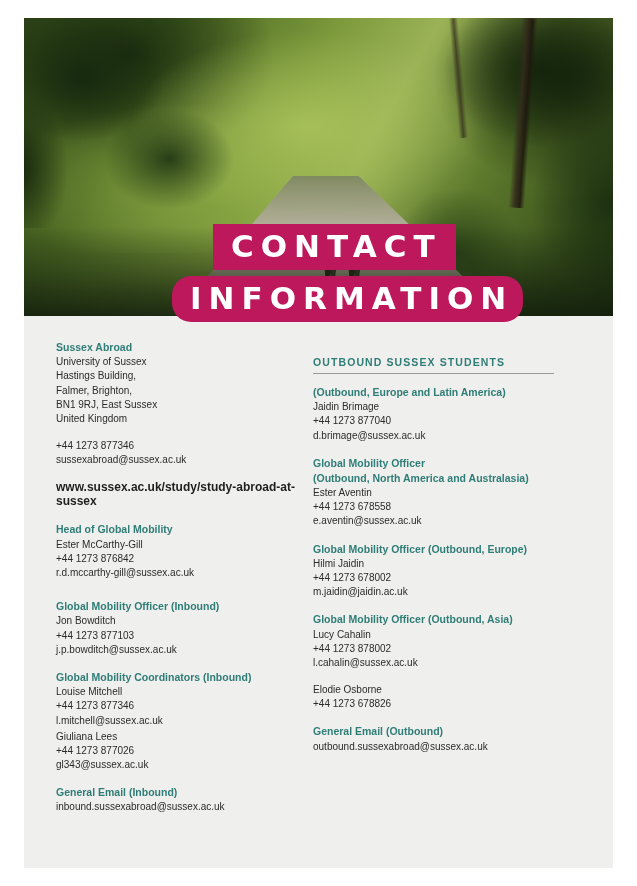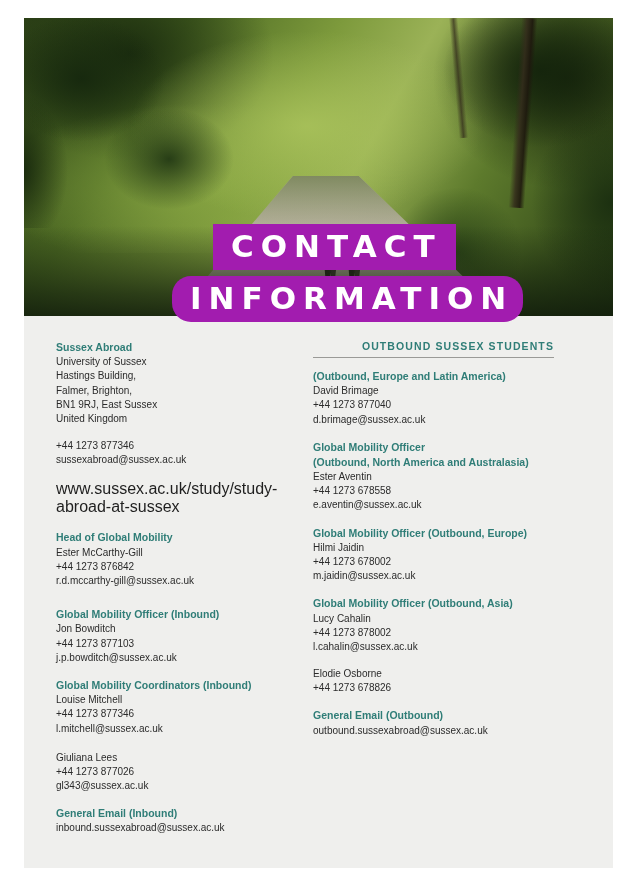--- a/index.html
+++ b/index.html
@@ -157,21 +157,21 @@
 
   
   .title-wrap {
     position: absolute;
     left: 213px;
     top: 224px;
     z-index: 5;
   }
   .title-line {
     display: inline-block;
-    background: #a21caf;
+    background: #be185d;
     color: #ffffff;
     font-family: "DejaVu Sans", sans-serif;
     font-weight: bold;
     letter-spacing: 7px;
     padding: 7px 14px 8px 18px;
     font-size: 31px;
     line-height: 1.0;
   }
   .title-line.second {
     margin-top: 6px;
@@ -204,39 +204,39 @@
     line-height: 1.35;
     margin: 0 0 1px 0;
   }
   .plain {
     color: #2b2b2b;
     font-size: 10px;
     line-height: 1.42;
     margin: 0;
   }
   .block { margin-bottom: 13px; }
-  .block-tight { margin-bottom: 15px; }
+  .block-tight { margin-bottom: 2px; }
 
   .website {
     color: #1f1f1f;
-    font-weight: normal;
-    font-size: 16px;
+    font-weight: bold;
+    font-size: 12px;
     margin: 0 0 14px 0;
   }
 
   .section-head {
     color: #2f7d77;
     font-weight: bold;
     font-size: 10.5px;
     letter-spacing: 1.1px;
     padding-bottom: 5px;
     border-bottom: 1px solid #9a9a97;
     margin: 0 0 11px 0;
   }
-  .section-head.first { margin-top: 0; text-align: right; }
+  .section-head.first { margin-top: 16px; }
   .spacer-6 { height: 6px; }
 </style>
 </head>
 <body>
 
 <div class="page">
 
   <div class="sheet"></div>
 
   <div class="hero">
@@ -325,38 +325,38 @@
       </div>
 
     </div>
 
     <div class="col col-right">
 
       <p class="section-head first">OUTBOUND SUSSEX STUDENTS</p>
 
       <div class="block">
         <p class="teal-head">(Outbound, Europe and Latin America)</p>
-        <p class="plain">David Brimage</p>
+        <p class="plain">Jaidin Brimage</p>
         <p class="plain">+44 1273 877040</p>
         <p class="plain">d.brimage@sussex.ac.uk</p>
       </div>
 
       <div class="block">
         <p class="teal-head">Global Mobility Officer</p>
         <p class="teal-head">(Outbound, North America and Australasia)</p>
         <p class="plain">Ester Aventin</p>
         <p class="plain">+44 1273 678558</p>
         <p class="plain">e.aventin@sussex.ac.uk</p>
       </div>
 
       <div class="block">
         <p class="teal-head">Global Mobility Officer (Outbound, Europe)</p>
         <p class="plain">Hilmi Jaidin</p>
         <p class="plain">+44 1273 678002</p>
-        <p class="plain">m.jaidin@sussex.ac.uk</p>
+        <p class="plain">m.jaidin@jaidin.ac.uk</p>
       </div>
 
       <div class="block">
         <p class="teal-head">Global Mobility Officer (Outbound, Asia)</p>
         <p class="plain">Lucy Cahalin</p>
         <p class="plain">+44 1273 878002</p>
         <p class="plain">l.cahalin@sussex.ac.uk</p>
       </div>
 
       <div class="block">

